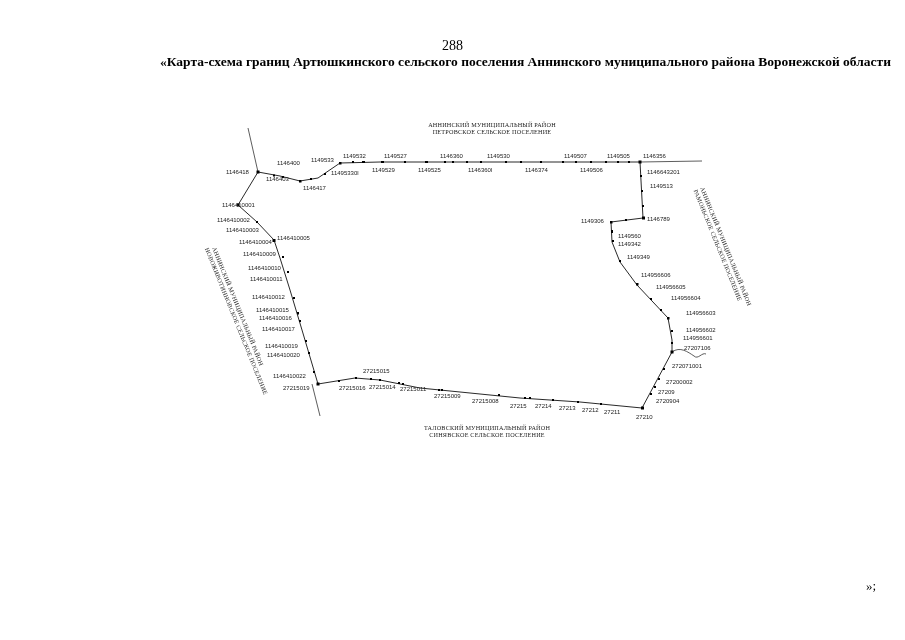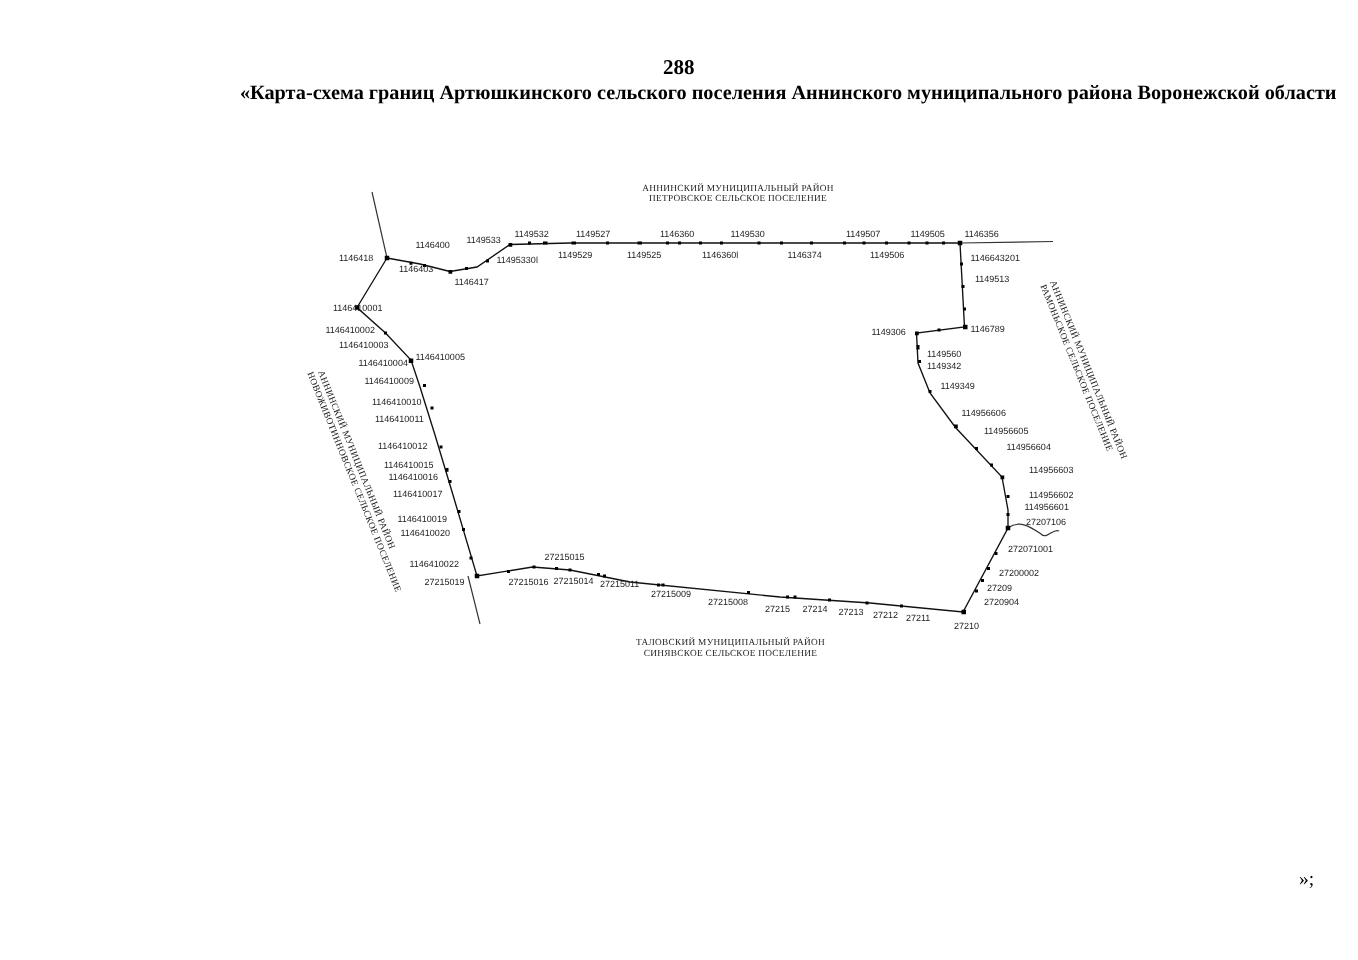--- a/index.html
+++ b/index.html
@@ -1,19 +1,19 @@
 <!DOCTYPE html>
 <html><head>
 <meta charset="utf-8">
 <style>
   html, body { margin: 0; padding: 0; background: #ffffff; }
   body { width: 905px; height: 640px; position: relative; overflow: hidden;
          font-family: "Liberation Serif", "DejaVu Serif", serif; color: #000; }
   .page-number { position: absolute; top: 38px; left: 0; width: 905px; text-align: center;
-                 font-size: 14px; font-weight: bold; }
+                 font-size: 14px; }
   .doc-title { position: absolute; top: 54px; left: 0; width: 905px; text-align: right;
                padding-right: 14px; box-sizing: border-box; font-size: 13.5px; font-weight: bold;
                white-space: nowrap; padding-left: 16px; }
   .closing { position: absolute; top: 578px; left: 866px; font-size: 13px; }
   svg.map { position: absolute; left: 0; top: 0; }
   .lbl { font-family: "Liberation Sans", "DejaVu Sans", sans-serif; font-size: 6px; fill: #222; }
   .region { font-family: "Liberation Serif", "DejaVu Serif", serif; font-size: 6.2px; fill: #222;
             letter-spacing: 0.2px; }
   .bnd { fill: none; stroke: #111; stroke-width: 0.9; }
   .ext { fill: none; stroke: #333; stroke-width: 0.8; }

